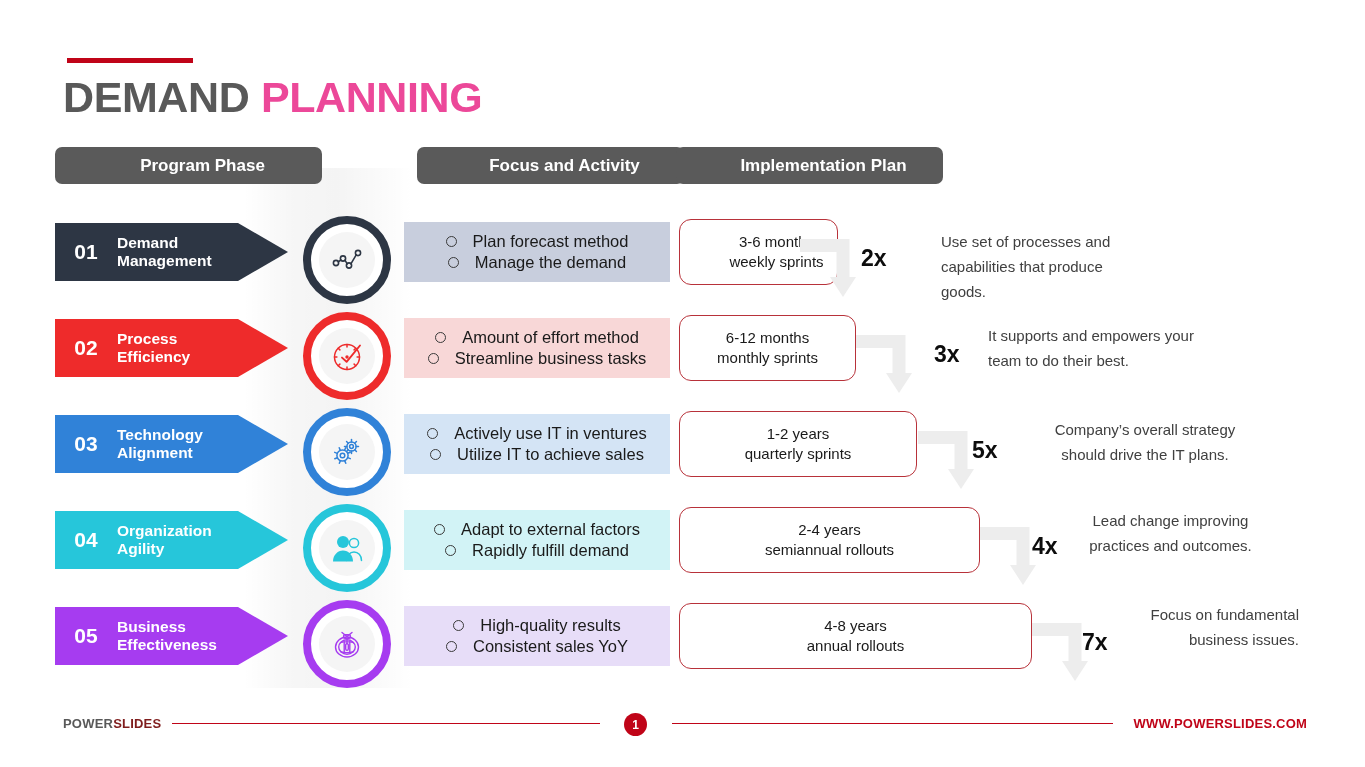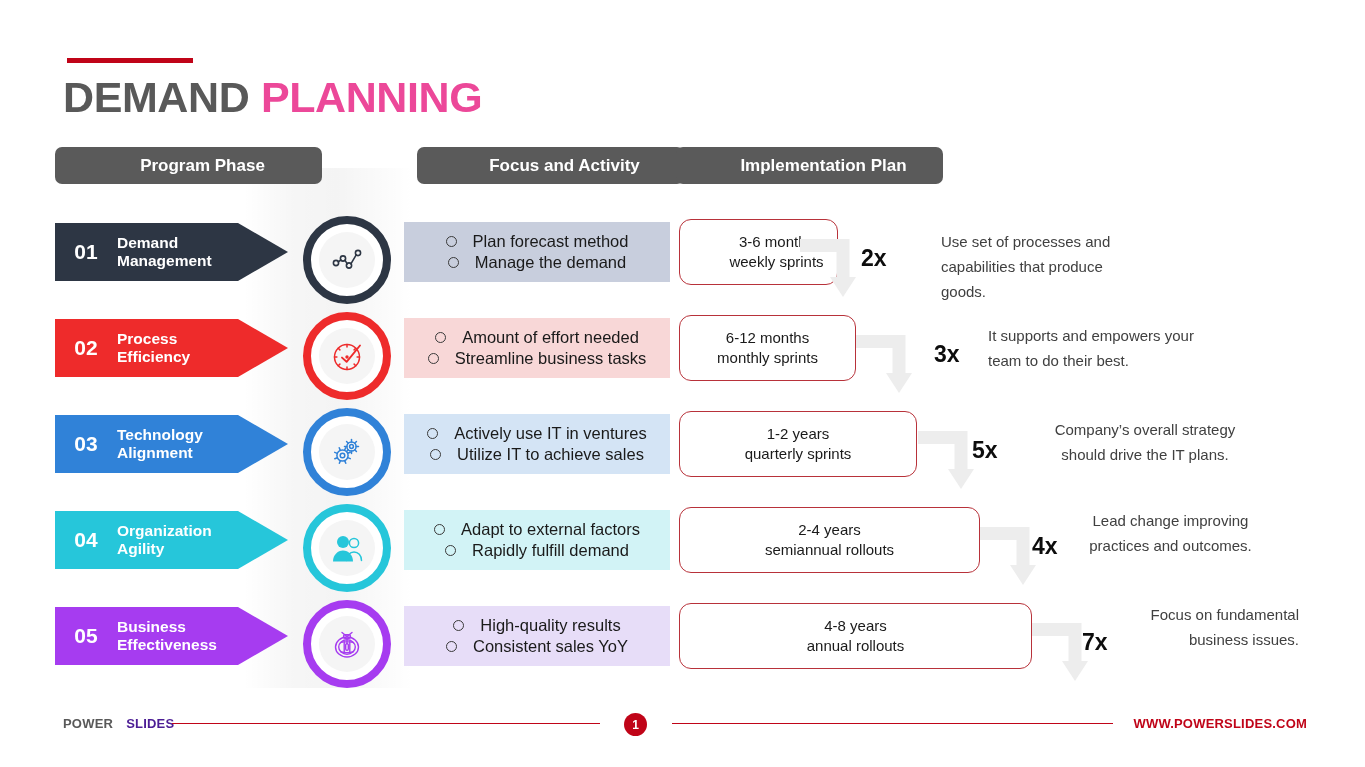--- a/index.html
+++ b/index.html
@@ -95,21 +95,21 @@
     position:absolute;font-size:23px;font-weight:bold;color:#0d0d0d;
   }
 
   
   .note{
     position:absolute;font-size:15px;color:#404040;line-height:25px;
   }
 
   
   .foot-logo{position:absolute;left:63px;top:716px;font-size:13px;font-weight:bold;color:#595959;letter-spacing:0.2px;}
-  .foot-logo .red{color:#4c1d95;margin-left:13px;}
+  .foot-logo .red{color:#7f1d1d;}
   .foot-line{position:absolute;top:723px;height:1.4px;background:#c00418;}
   #foot-line-left{left:172px;width:428px;}
   #foot-line-right{left:672px;width:441px;}
   .foot-badge{
     position:absolute;left:624px;top:713px;width:23px;height:23px;border-radius:50%;
     background:#c00418;color:#ffffff;font-size:12px;font-weight:bold;
     display:flex;align-items:center;justify-content:center;
   }
   .foot-url{position:absolute;right:58px;top:716px;font-size:13px;font-weight:bold;color:#c00418;letter-spacing:0.2px;}
 </style>
@@ -197,21 +197,21 @@
         <circle cx="18" cy="19" r="1.7" fill="#ee2b2b" stroke="none"></circle>
         <path d="M18 6.5v2.4M18 29.1v2.4M5.5 19h2.4M28.1 19h2.4M9.2 10.2l1.7 1.7M25.1 26.1l1.7 1.7M26.8 10.2l-1.7 1.7M10.9 26.1l-1.7 1.7" stroke-linecap="round"></path>
         <path d="M13 19.6 L17.6 23.8 L31 7.5" stroke-width="1.9" stroke-linecap="round" stroke-linejoin="round"></path>
       </svg>
           </div>
     </div>
 
     <div class="focus-box" style="background:#f8d7d7">
       <div class="focus-line">
        <span class="bullet"></span>
-       <span>Amount of effort needed</span>
+       <span>Amount of effort method</span>
      </div>
           <div class="focus-line">
        <span class="bullet"></span>
        <span>Streamline business tasks</span>
      </div>
     </div>
 
     <div class="impl-box" style="left:679px;width:175px;">
       <div>6-12 months</div>
       <div>monthly sprints</div>

